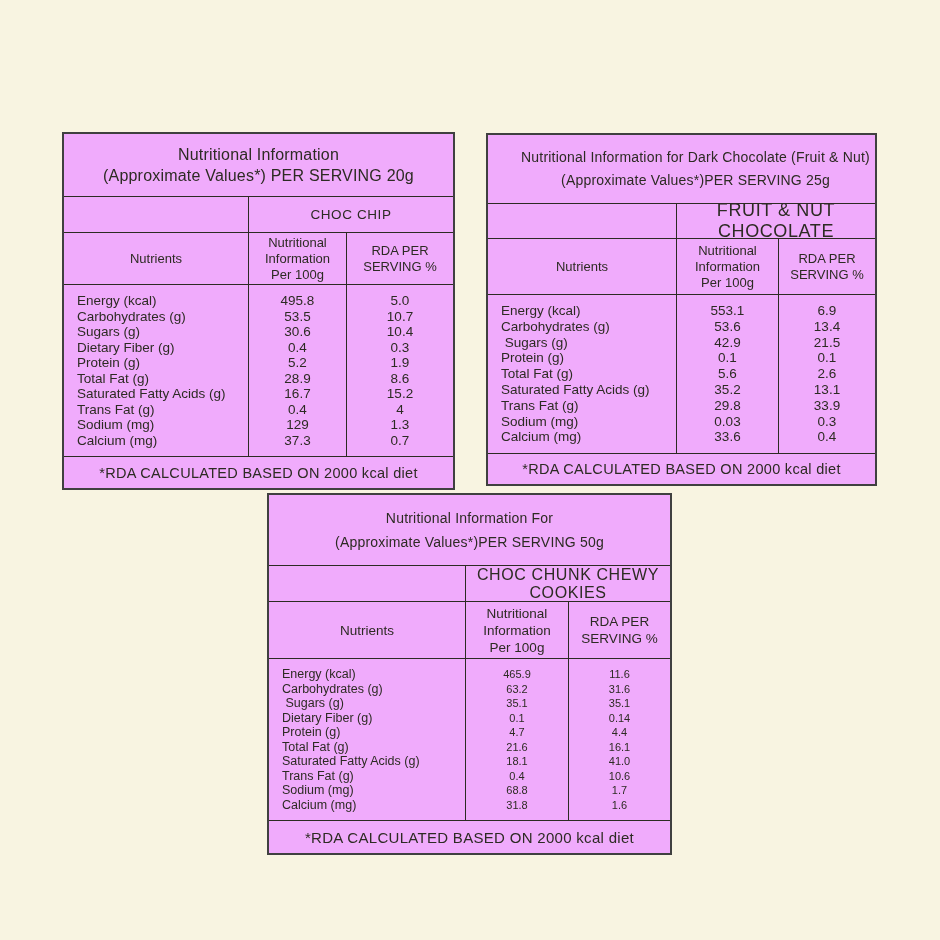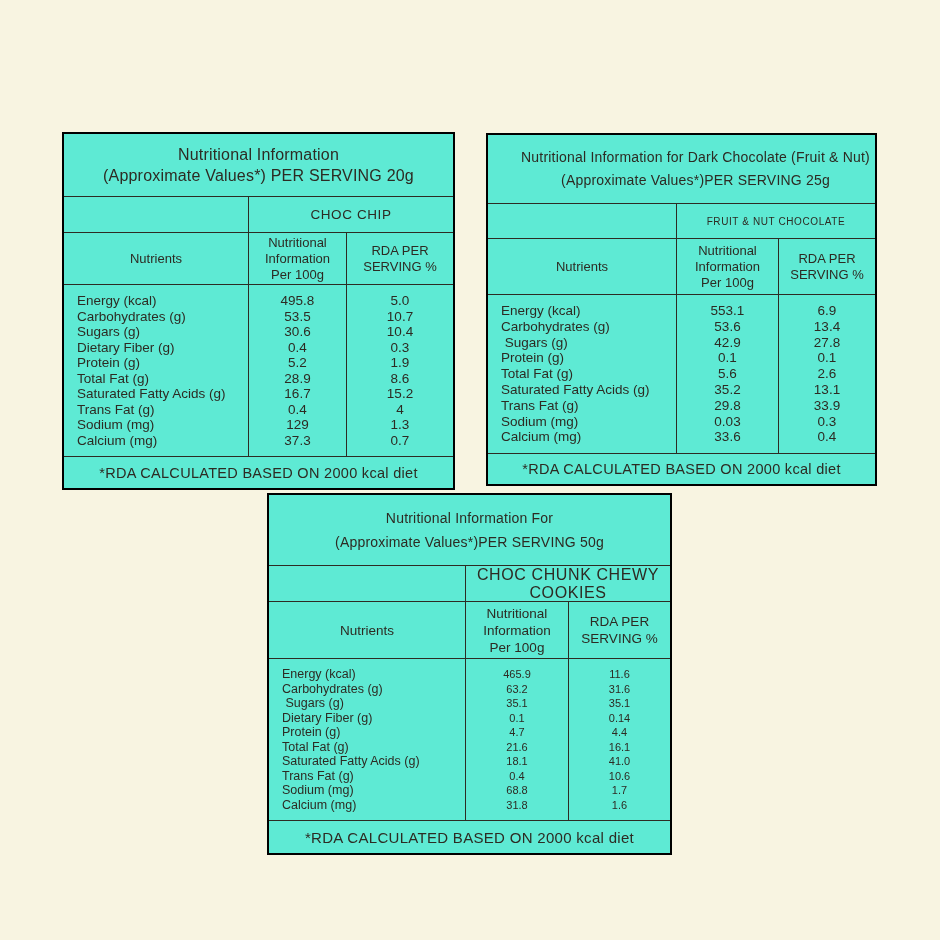--- a/index.html
+++ b/index.html
@@ -5,22 +5,22 @@
   html,body{margin:0;padding:0;}
   body{
     width:940px;height:940px;position:relative;overflow:hidden;
     background:#f8f4e1;
     font-family:"Liberation Sans","DejaVu Sans",sans-serif;
     color:#2d2b23;
     -webkit-font-smoothing:antialiased;
   }
   .ntable{
     position:absolute;
-    background:#5eead4;
-    border:2px solid #000000;
+    background:#f0abfc;
+    border:2px solid #404040;
     display:grid;
     box-sizing:border-box;
   }
   
   .t1{left:62px;top:132px;width:393px;grid-template-columns:184px 98px 107px;}
   .t2{left:486px;top:133px;width:391px;grid-template-columns:188px 102px 97px;}
   .t3{left:267px;top:493px;width:405px;grid-template-columns:196px 103px 102px;}
 
   .cell{display:flex;align-items:center;justify-content:center;box-sizing:border-box;text-align:center;}
   .bb{border-bottom:1.5px solid #2d2b23;}
@@ -28,21 +28,21 @@
   .bt{border-top:1.5px solid #2d2b23;}
   .full{grid-column:1 / -1;}
   .span23{grid-column:2 / -1;}
 
   .t-title{white-space:pre-line;letter-spacing:.2px;}
   .t1 .t-title{height:63px;font-size:16px;line-height:21px;}
   .t2 .t-title{height:69px;font-size:14px;line-height:23px;padding-left:28px;}
   .t3 .t-title{height:71px;font-size:14px;line-height:24px;}
 
   .t1 .t-product{height:36px;font-size:13.5px;letter-spacing:.6px;}
-  .t2 .t-product{height:35px;font-size:10px;letter-spacing:.6px;}
+  .t2 .t-product{height:35px;font-size:18px;letter-spacing:.6px;}
   .t3 .t-product{height:36px;font-size:16px;letter-spacing:.6px;}
 
   .t-colhead{white-space:pre-line;}
   .t1 .t-colhead{height:52px;font-size:13px;line-height:16px;}
   .t2 .t-colhead{height:56px;font-size:13px;line-height:16px;}
   .t3 .t-colhead{height:57px;font-size:13.5px;line-height:17px;}
 
   .rows-host{display:contents;}
   .nrow{display:contents;}
   .dcell{box-sizing:border-box;}
@@ -187,21 +187,21 @@
     
       <div class="nrow">
         <div class="dcell dlabel">Carbohydrates (g)</div>
         <div class="dcell dval bl">53.6</div>
         <div class="dcell dval bl">13.4</div>
       </div>
     
       <div class="nrow">
         <div class="dcell dlabel"> Sugars (g)</div>
         <div class="dcell dval bl">42.9</div>
-        <div class="dcell dval bl">27.8</div>
+        <div class="dcell dval bl">21.5</div>
       </div>
     
       <div class="nrow">
         <div class="dcell dlabel">Protein (g)</div>
         <div class="dcell dval bl">0.1</div>
         <div class="dcell dval bl">0.1</div>
       </div>
     
       <div class="nrow">
         <div class="dcell dlabel">Total Fat (g)</div>

